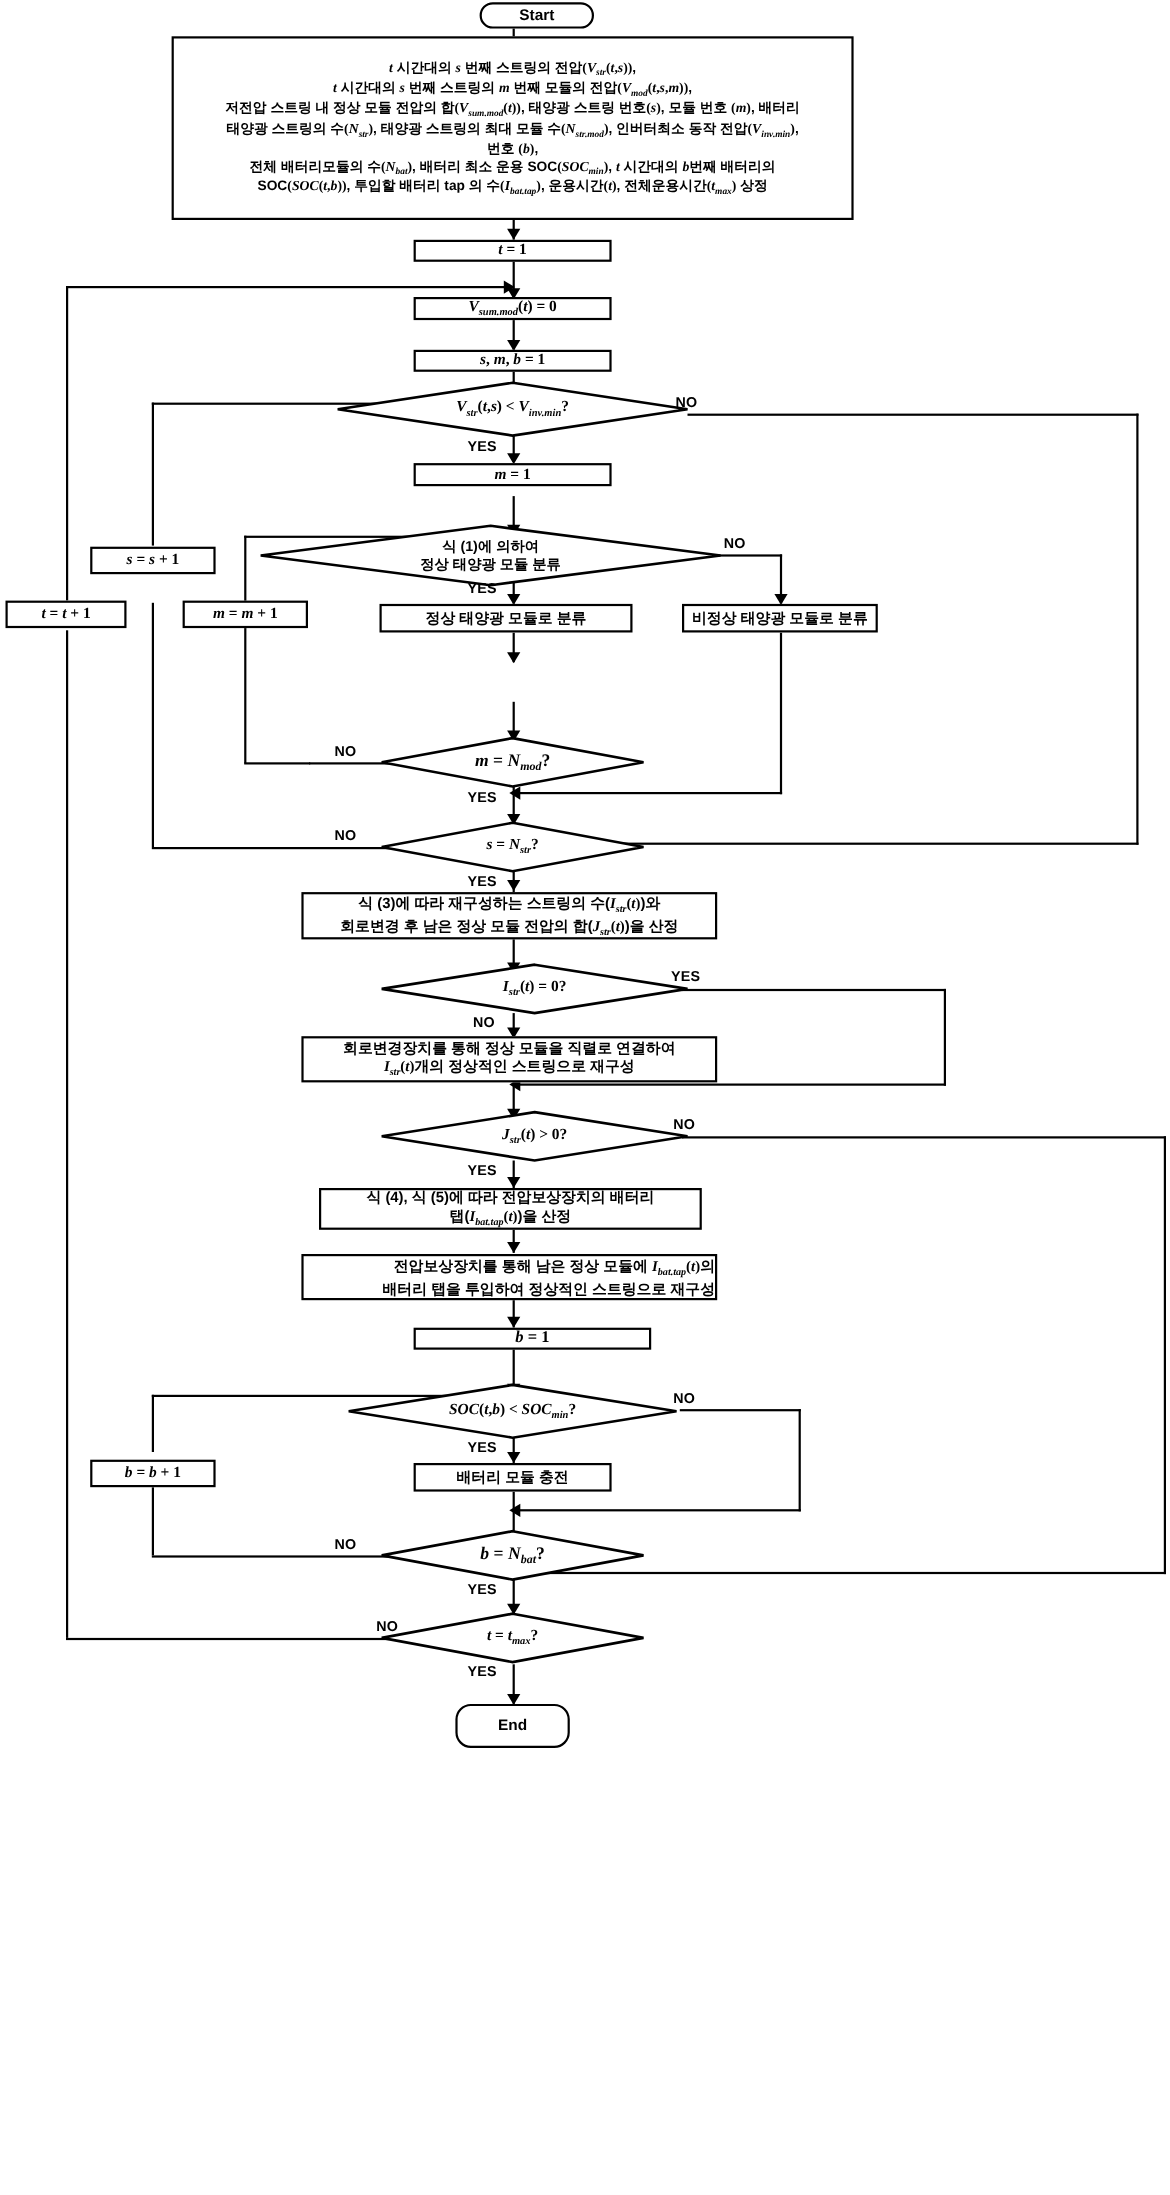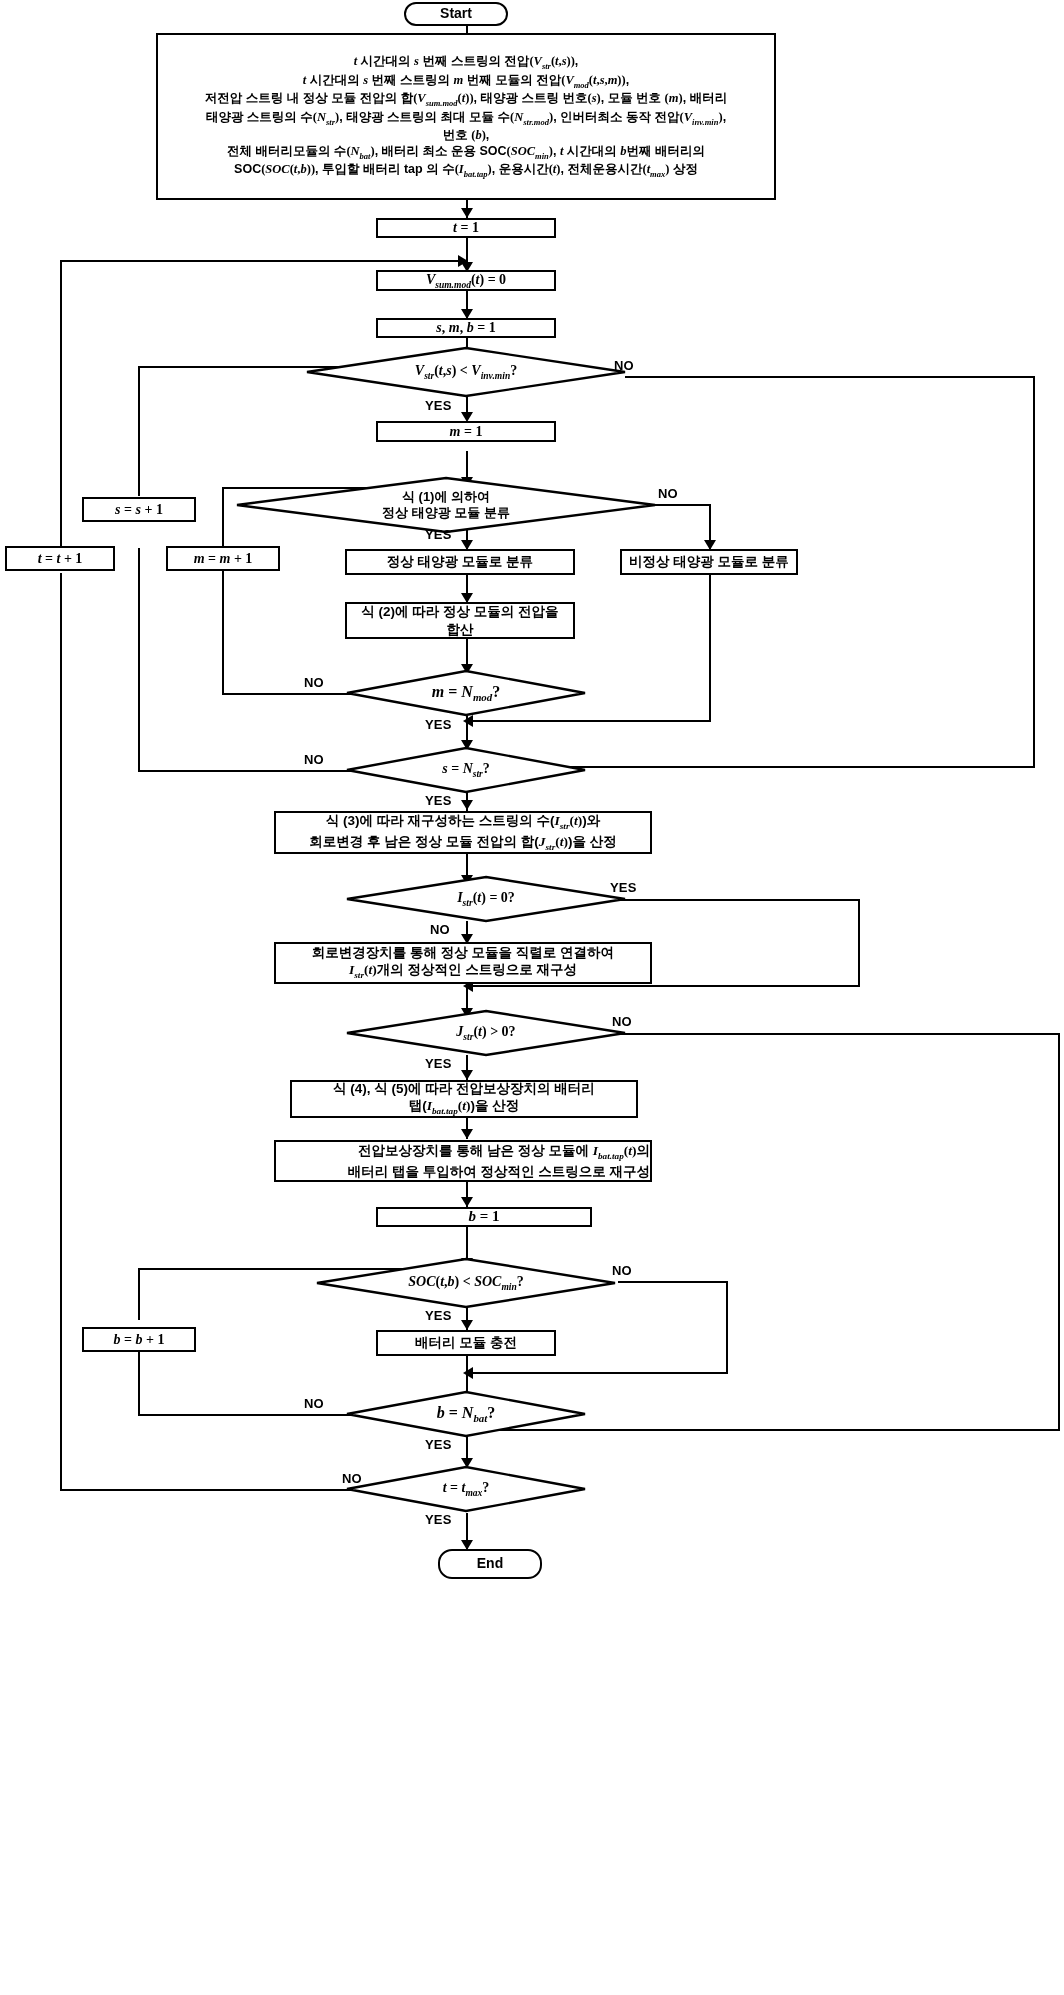--- a/index.html
+++ b/index.html
@@ -156,21 +156,21 @@
 
   <div class="ln hln" style="left:60px;top:1489px;width:322px;"></div>
   <div class="ln vln" style="left:60px;top:573px;height:916px;"></div>
   <div class="ln vln" style="left:60px;top:260px;height:286px;"></div>
   <div class="ln hln" style="left:60px;top:260px;width:406px;"></div>
   <div class="arw arw-r" style="left:458px;top:255px;"></div>
 
   <div class="ln vln" style="left:466px;top:1513px;height:36px;"></div>
   <div class="arw arw-d" style="left:461px;top:1540px;"></div>
 
-  <div class="node term" style="left:404px;top:2px;width:104px;height:24px;font-size:14px;">
+  <div class="node term" style="left:436px;top:2px;width:104px;height:24px;font-size:14px;">
     <span>Start</span>
   </div>
 
   <div class="node proc" style="left:156px;top:33px;width:620px;height:167px;font-size:12.5px;flex-direction:column;padding:4px 6px;">
     <div><i class="m">t</i> 시간대의 <i class="m">s</i> 번째 스트링의 전압<span class="eq">(<i class="m">V<sub>str</sub></i>(<i class="m">t</i>,<i class="m">s</i>))</span>,</div>
     <div><i class="m">t</i> 시간대의 <i class="m">s</i> 번째 스트링의 <i class="m">m</i> 번째 모듈의 전압<span class="eq">(<i class="m">V<sub>mod</sub></i>(<i class="m">t</i>,<i class="m">s</i>,<i class="m">m</i>))</span>,</div>
     <div>저전압 스트링 내 정상 모듈 전압의 합<span class="eq">(<i class="m">V<sub>sum.mod</sub></i>(<i class="m">t</i>))</span>, 태양광 스트링 번호<span class="eq">(<i class="m">s</i>)</span>, 모듈 번호 <span class="eq">(<i class="m">m</i>)</span>, 배터리</div>
     <div>태양광 스트링의 수<span class="eq">(<i class="m">N<sub>str</sub></i>)</span>, 태양광 스트링의 최대 모듈 수<span class="eq">(<i class="m">N<sub>str.mod</sub></i>)</span>, 인버터최소 동작 전압<span class="eq">(<i class="m">V<sub>inv.min</sub></i>)</span>,</div>
     <div>번호 <span class="eq">(<i class="m">b</i>)</span>,</div>
     <div>전체 배터리모듈의 수<span class="eq">(<i class="m">N<sub>bat</sub></i>)</span>, 배터리 최소 운용 SOC<span class="eq">(<i class="m">SOC<sub>min</sub></i>)</span>, <i class="m">t</i> 시간대의 <i class="m">b</i>번째 배터리의</div>
@@ -217,24 +217,20 @@
   <div class="lbl" style="left:425px;top:527px;">YES</div>
 
   <div class="node proc" style="left:345px;top:549px;width:230px;height:26px;font-size:13.5px;">
     <span>정상 태양광 모듈로 분류</span>
   </div>
 
   <div class="node proc" style="left:620px;top:549px;width:178px;height:26px;font-size:13.5px;">
     <span>비정상 태양광 모듈로 분류</span>
   </div>
 
-  <div class="node proc" style="left:345px;top:602px;width:230px;height:37px;font-size:13.5px;flex-direction:column;">
-    <div>식 (2)에 따라 정상 모듈의 전압을</div>
-    <div>합산</div>
-  </div>
 
   <div class="dia-wrap" style="left:346px;top:670px;width:240px;height:46px;">
     <svg width="240" height="46" viewBox="0 0 240 46">
         <polygon points="120,1 239,23 120,45 1,23" fill="#fff" stroke="#000" stroke-width="2.4"></polygon>
       </svg>
     <div class="dia-txt" style="font-size:16px;">
       <span class="eq"><i class="m">m</i> = <i class="m">N<sub>mod</sub></i>?</span>
     </div>
   </div>
   <div class="lbl" style="left:304px;top:675px;">NO</div>
@@ -343,17 +339,17 @@
     <svg width="240" height="46" viewBox="0 0 240 46">
         <polygon points="120,1 239,23 120,45 1,23" fill="#fff" stroke="#000" stroke-width="2.4"></polygon>
       </svg>
     <div class="dia-txt" style="font-size:14px;">
       <span class="eq"><i class="m">t</i> = <i class="m">t<sub>max</sub></i>?</span>
     </div>
   </div>
   <div class="lbl" style="left:342px;top:1471px;">NO</div>
   <div class="lbl" style="left:425px;top:1512px;">YES</div>
 
-  <div class="node term" style="left:438px;top:1549px;width:104px;height:30px;font-size:14px;">
+  <div class="node term" style="left:414px;top:1549px;width:104px;height:40px;font-size:14px;">
     <span>End</span>
   </div>
 
 </div>
 
 </body></html>

